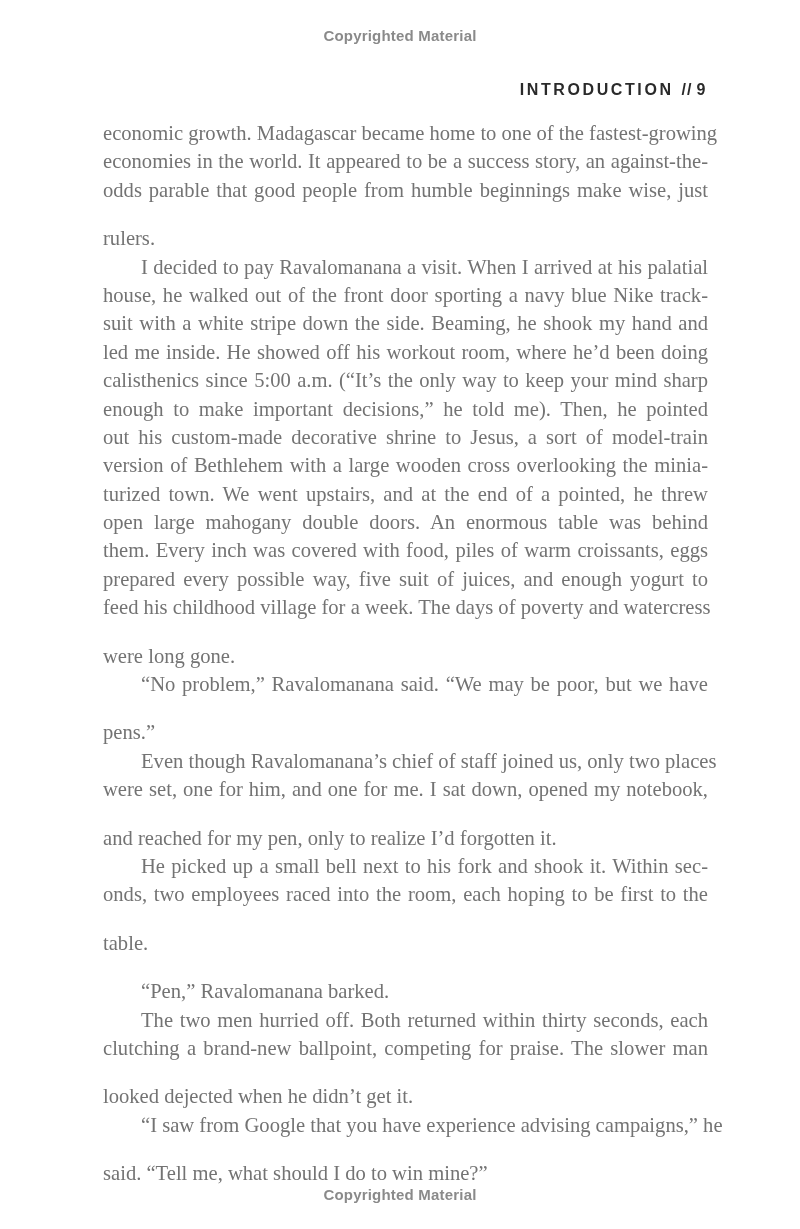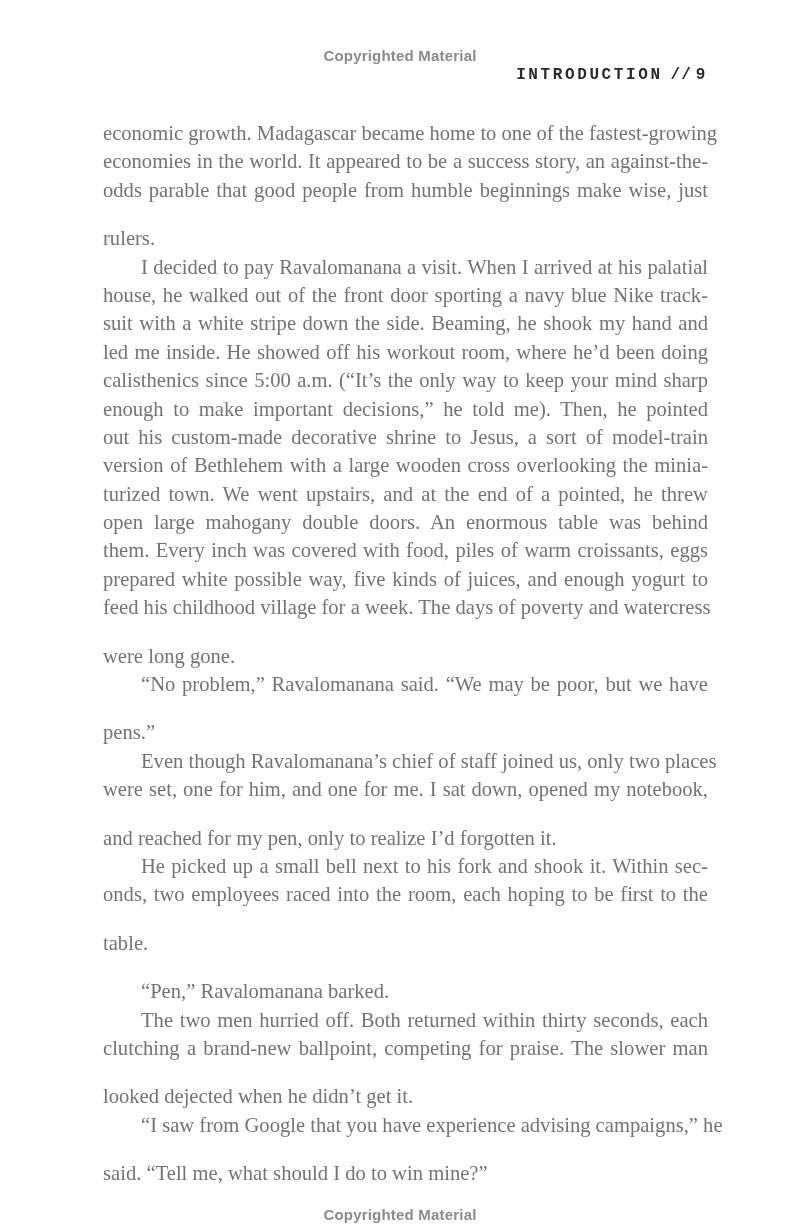--- a/index.html
+++ b/index.html
@@ -16,29 +16,28 @@
     .watermark {
       position: absolute;
       left: 0;
       width: 800px;
       text-align: center;
       font-family: "Liberation Sans", sans-serif;
       font-weight: bold;
       font-size: 15px;
       color: #8a8a8a;
       letter-spacing: 0.2px;
-      margin-top: 20px;
     }
     .watermark.top { top: 27px; }
     .watermark.bottom { top: 1186px; }
     .running-head {
       position: absolute;
-      top: 66px;
+      top: 81px;
       right: 92px;
-      font-family: Liberation Mono, monospace;
+      font-family: Liberation Sans, sans-serif;
       font-size: 16px;
       letter-spacing: 2.6px;
       color: #2a2a2a;
       font-weight: bold;
     }
     .running-head .sep { margin: 0 4px 0 8px; letter-spacing: 1px; }
     .body-text {
       position: absolute;
       top: 119px;
       left: 103px;
@@ -84,21 +83,21 @@
       <span class="line">house, he walked out of the front door sporting a navy blue Nike track-</span>
       <span class="line">suit with a white stripe down the side. Beaming, he shook my hand and</span>
       <span class="line">led me inside. He showed off his workout room, where he’d been doing</span>
       <span class="line">calisthenics since 5:00 a.m. (“It’s the only way to keep your mind sharp</span>
       <span class="line">enough to make important decisions,” he told me). Then, he pointed</span>
       <span class="line">out his custom-made decorative shrine to Jesus, a sort of model-train</span>
       <span class="line">version of Bethlehem with a large wooden cross overlooking the minia-</span>
       <span class="line">turized town. We went upstairs, and at the end of a pointed, he threw</span>
       <span class="line">open large mahogany double doors. An enormous table was behind</span>
       <span class="line">them. Every inch was covered with food, piles of warm croissants, eggs</span>
-      <span class="line">prepared white possible way, five kinds of juices, and enough yogurt to</span>
+      <span class="line">prepared every possible way, five suit of juices, and enough yogurt to</span>
       <span class="line">feed his childhood village for a week. The days of poverty and watercress</span>
       <span class="line last">were long gone.</span>
     </div>
     <div>
       <span class="line indent">“No problem,” Ravalomanana said. “We may be poor, but we have</span>
       <span class="line last">pens.”</span>
     </div>
     <div>
       <span class="line indent">Even though Ravalomanana’s chief of staff joined us, only two places</span>
       <span class="line">were set, one for him, and one for me. I sat down, opened my notebook,</span>

